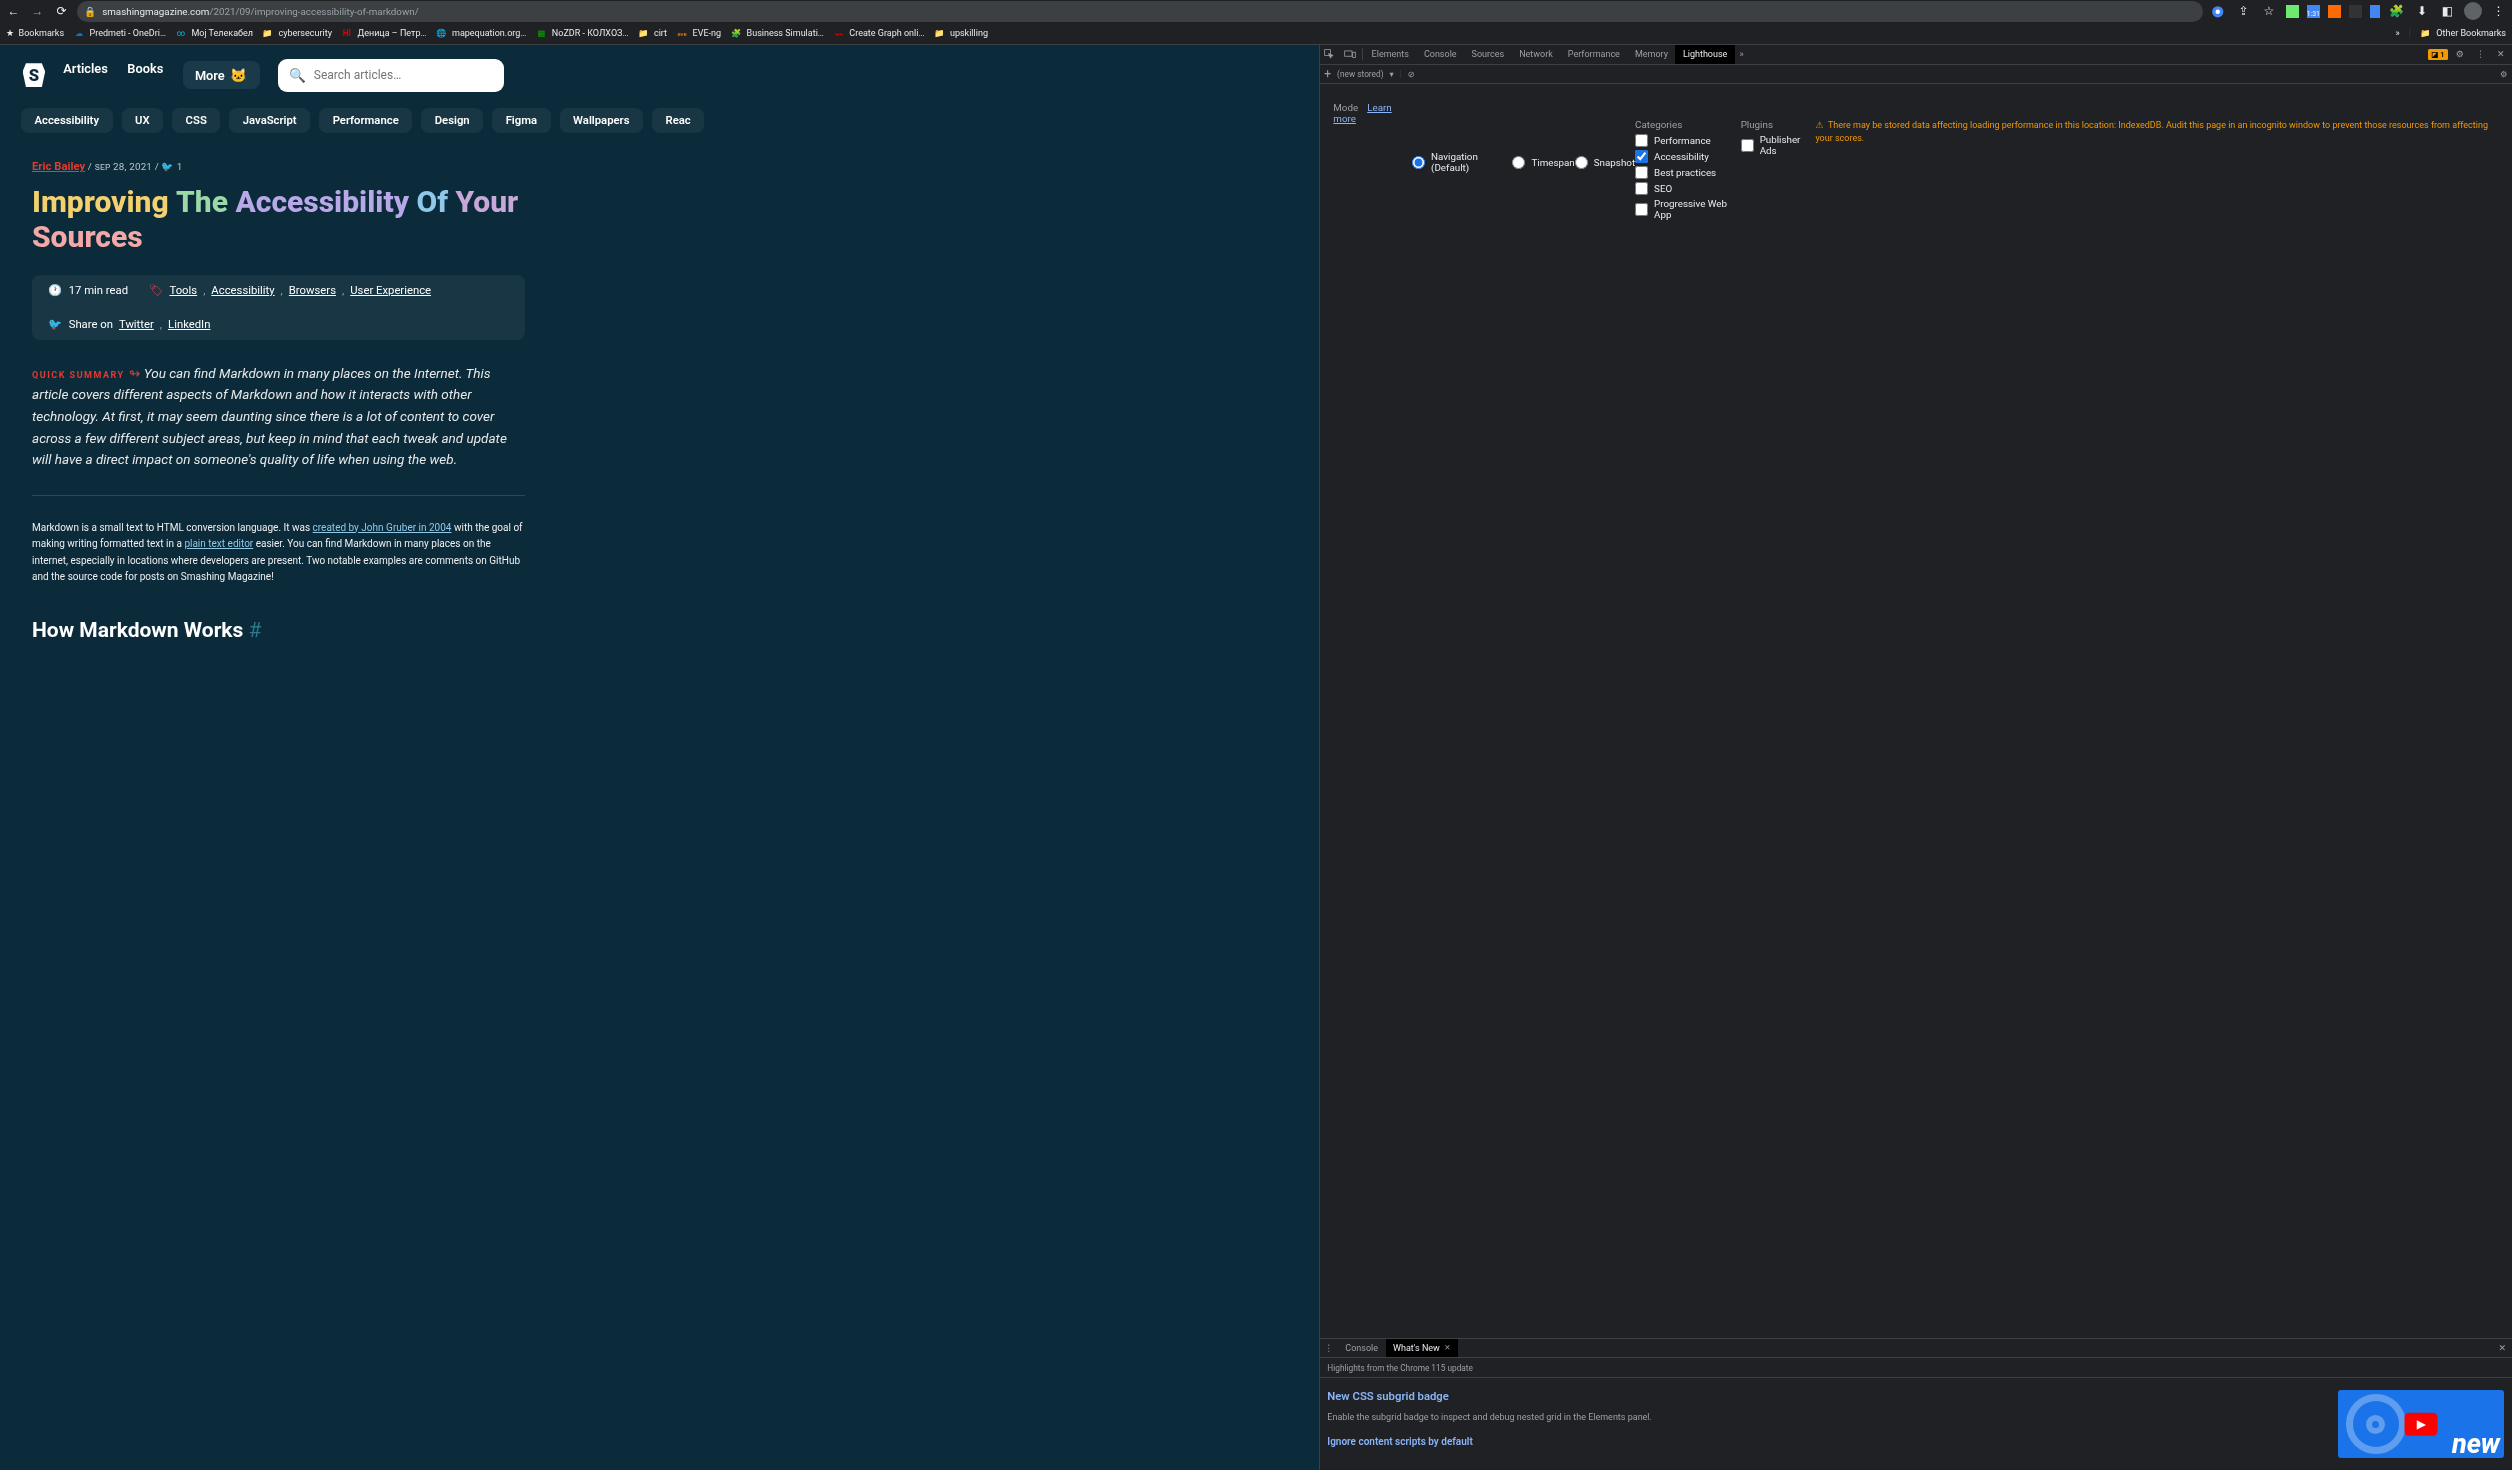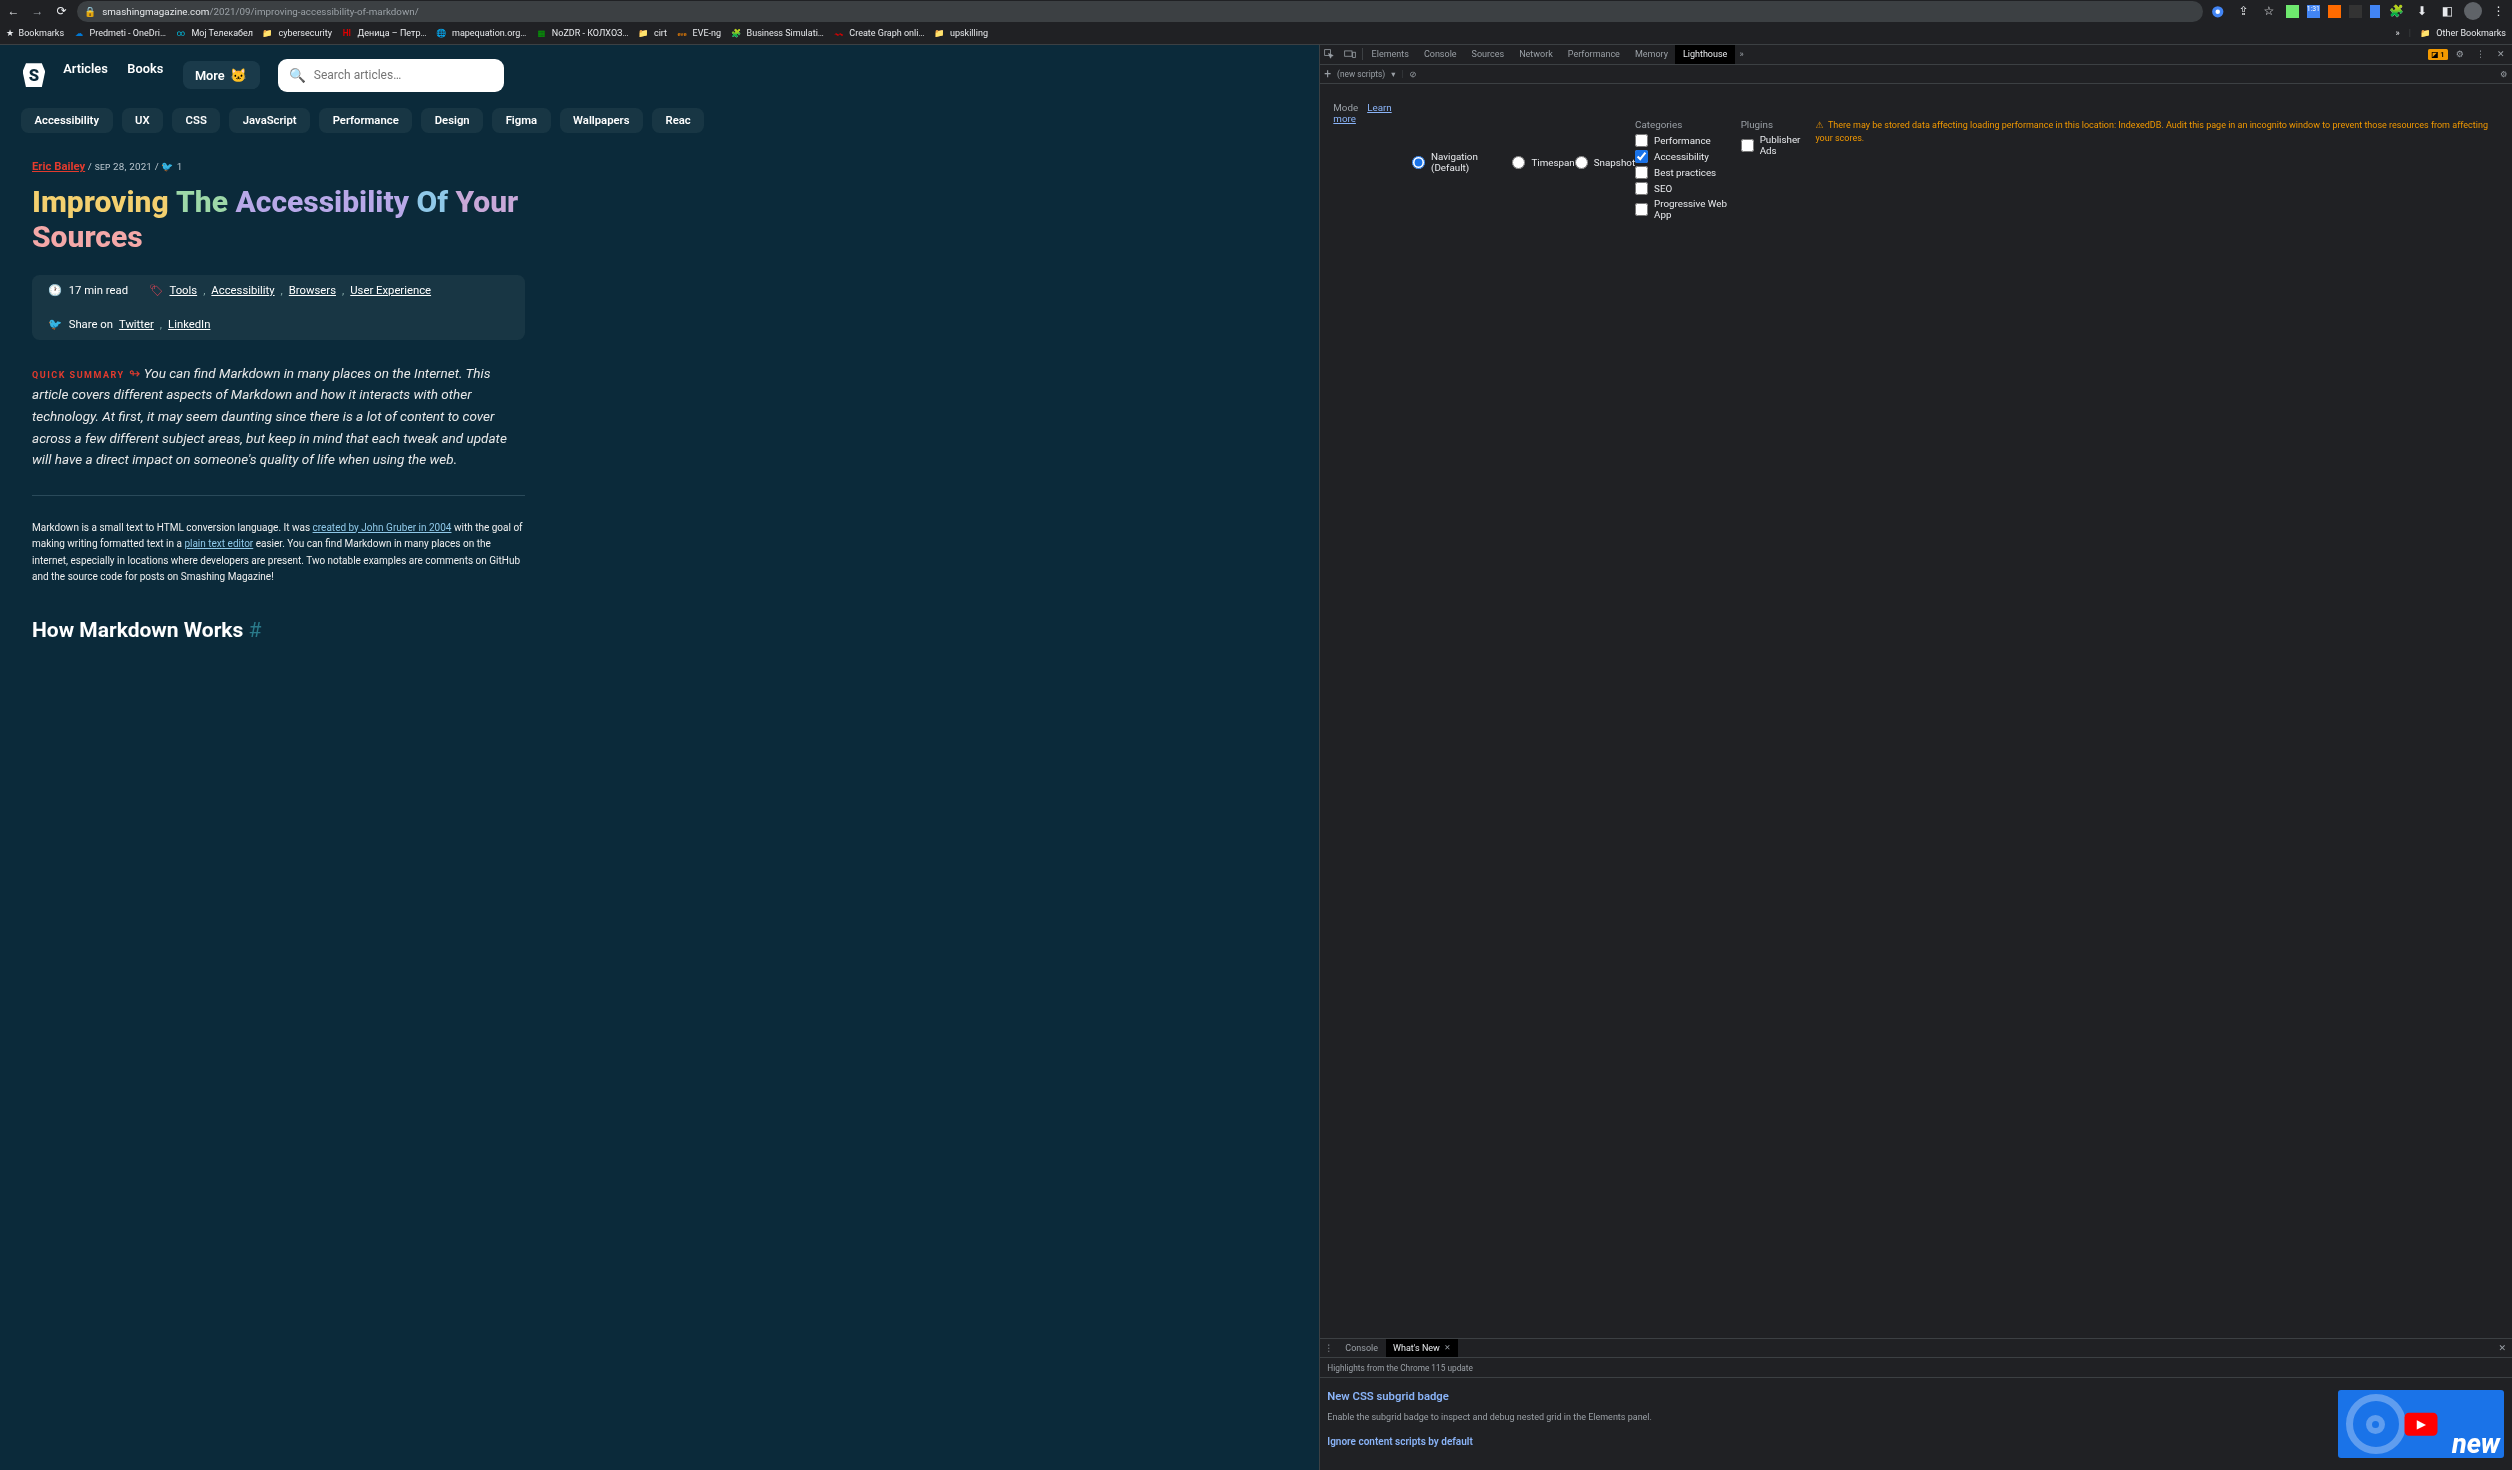--- a/index.html
+++ b/index.html
@@ -115,21 +115,21 @@
 .drawer-p { color: #9aa0a6; font-size: 9px; line-height: 1.5; margin-bottom: 12px; }
 .drawer-h2 { color: #8ab4f8; font-size: 10px; font-weight: 600; }
 .drawer-vid { width: 166px; height: 68px; background: #1a73e8; border-radius: 3px; position: relative; overflow: hidden; }
 .drawer-vid .circles { position: absolute; left: 7.5px; top: 50%; transform: translateY(-50%); width: 60px; height: 60px; border: 7.5px solid rgba(255,255,255,0.3); border-radius: 50%; }
 .drawer-vid .circles::after { content: ''; position: absolute; inset: 13.5px; border: 6px solid rgba(255,255,255,0.3); border-radius: 50%; }
 .drawer-vid .play { position: absolute; left: 50%; top: 50%; transform: translate(-50%, -50%); width: 33px; height: 22.6px; background: #f00; border-radius: 4.5px; display: flex; align-items: center; justify-content: center; color: #fff; }
 .drawer-vid .new-txt { position: absolute; right: 4.5px; bottom: -1.5px; font-size: 27px; font-weight: 800; color: #fff; font-style: italic; }
 
 .avatar-circle { width: 18px; height: 18px; border-radius: 50%; background: #5f6368; }
 .ext-box { width: 13.5px; height: 13.5px; background: #6ee86e; }
-.blue-box { width: 13.5px; height: 13.5px; background: #4285f4; display: flex; align-items: flex-start; justify-content: center; font-size: 6.8px; color: #fff; }
+.blue-box { width: 13.5px; height: 13.5px; background: #4285f4; display: flex; align-items: flex-end; justify-content: center; font-size: 6.8px; color: #fff; }
 </style>
 </head>
 <body>
 
 <div class="browser-chrome">
   <div class="toolbar-row">
     <div class="nav-btn enabled">←</div>
     <div class="nav-btn">→</div>
     <div class="nav-btn enabled">⟳</div>
     <div class="url-bar">
@@ -322,21 +322,21 @@
       <div class="dt-tab-btn">»</div>
       <div class="dt-tabs-right">
         <span class="dt-badge">◪ <span>1</span></span>
         <div class="dt-tab-btn">⚙</div>
         <div class="dt-tab-btn">⋮</div>
         <div class="dt-tab-btn">✕</div>
       </div>
     </div>
     <div class="dt-subbar">
       <span class="plus">+</span>
-      <span>(new scripts)</span>
+      <span>(new stored)</span>
       <span>▾</span>
       <span style="color:#3c4043">|</span>
       <span>⊘</span>
       <span style="margin-left:auto">⚙</span>
     </div>
 
     <div class="lh-body">
       <div class="lh-cols">
         <div class="lh-col">
           <div><span class="lh-section-label">Mode</span><a class="lh-learn">Learn more</a></div>

